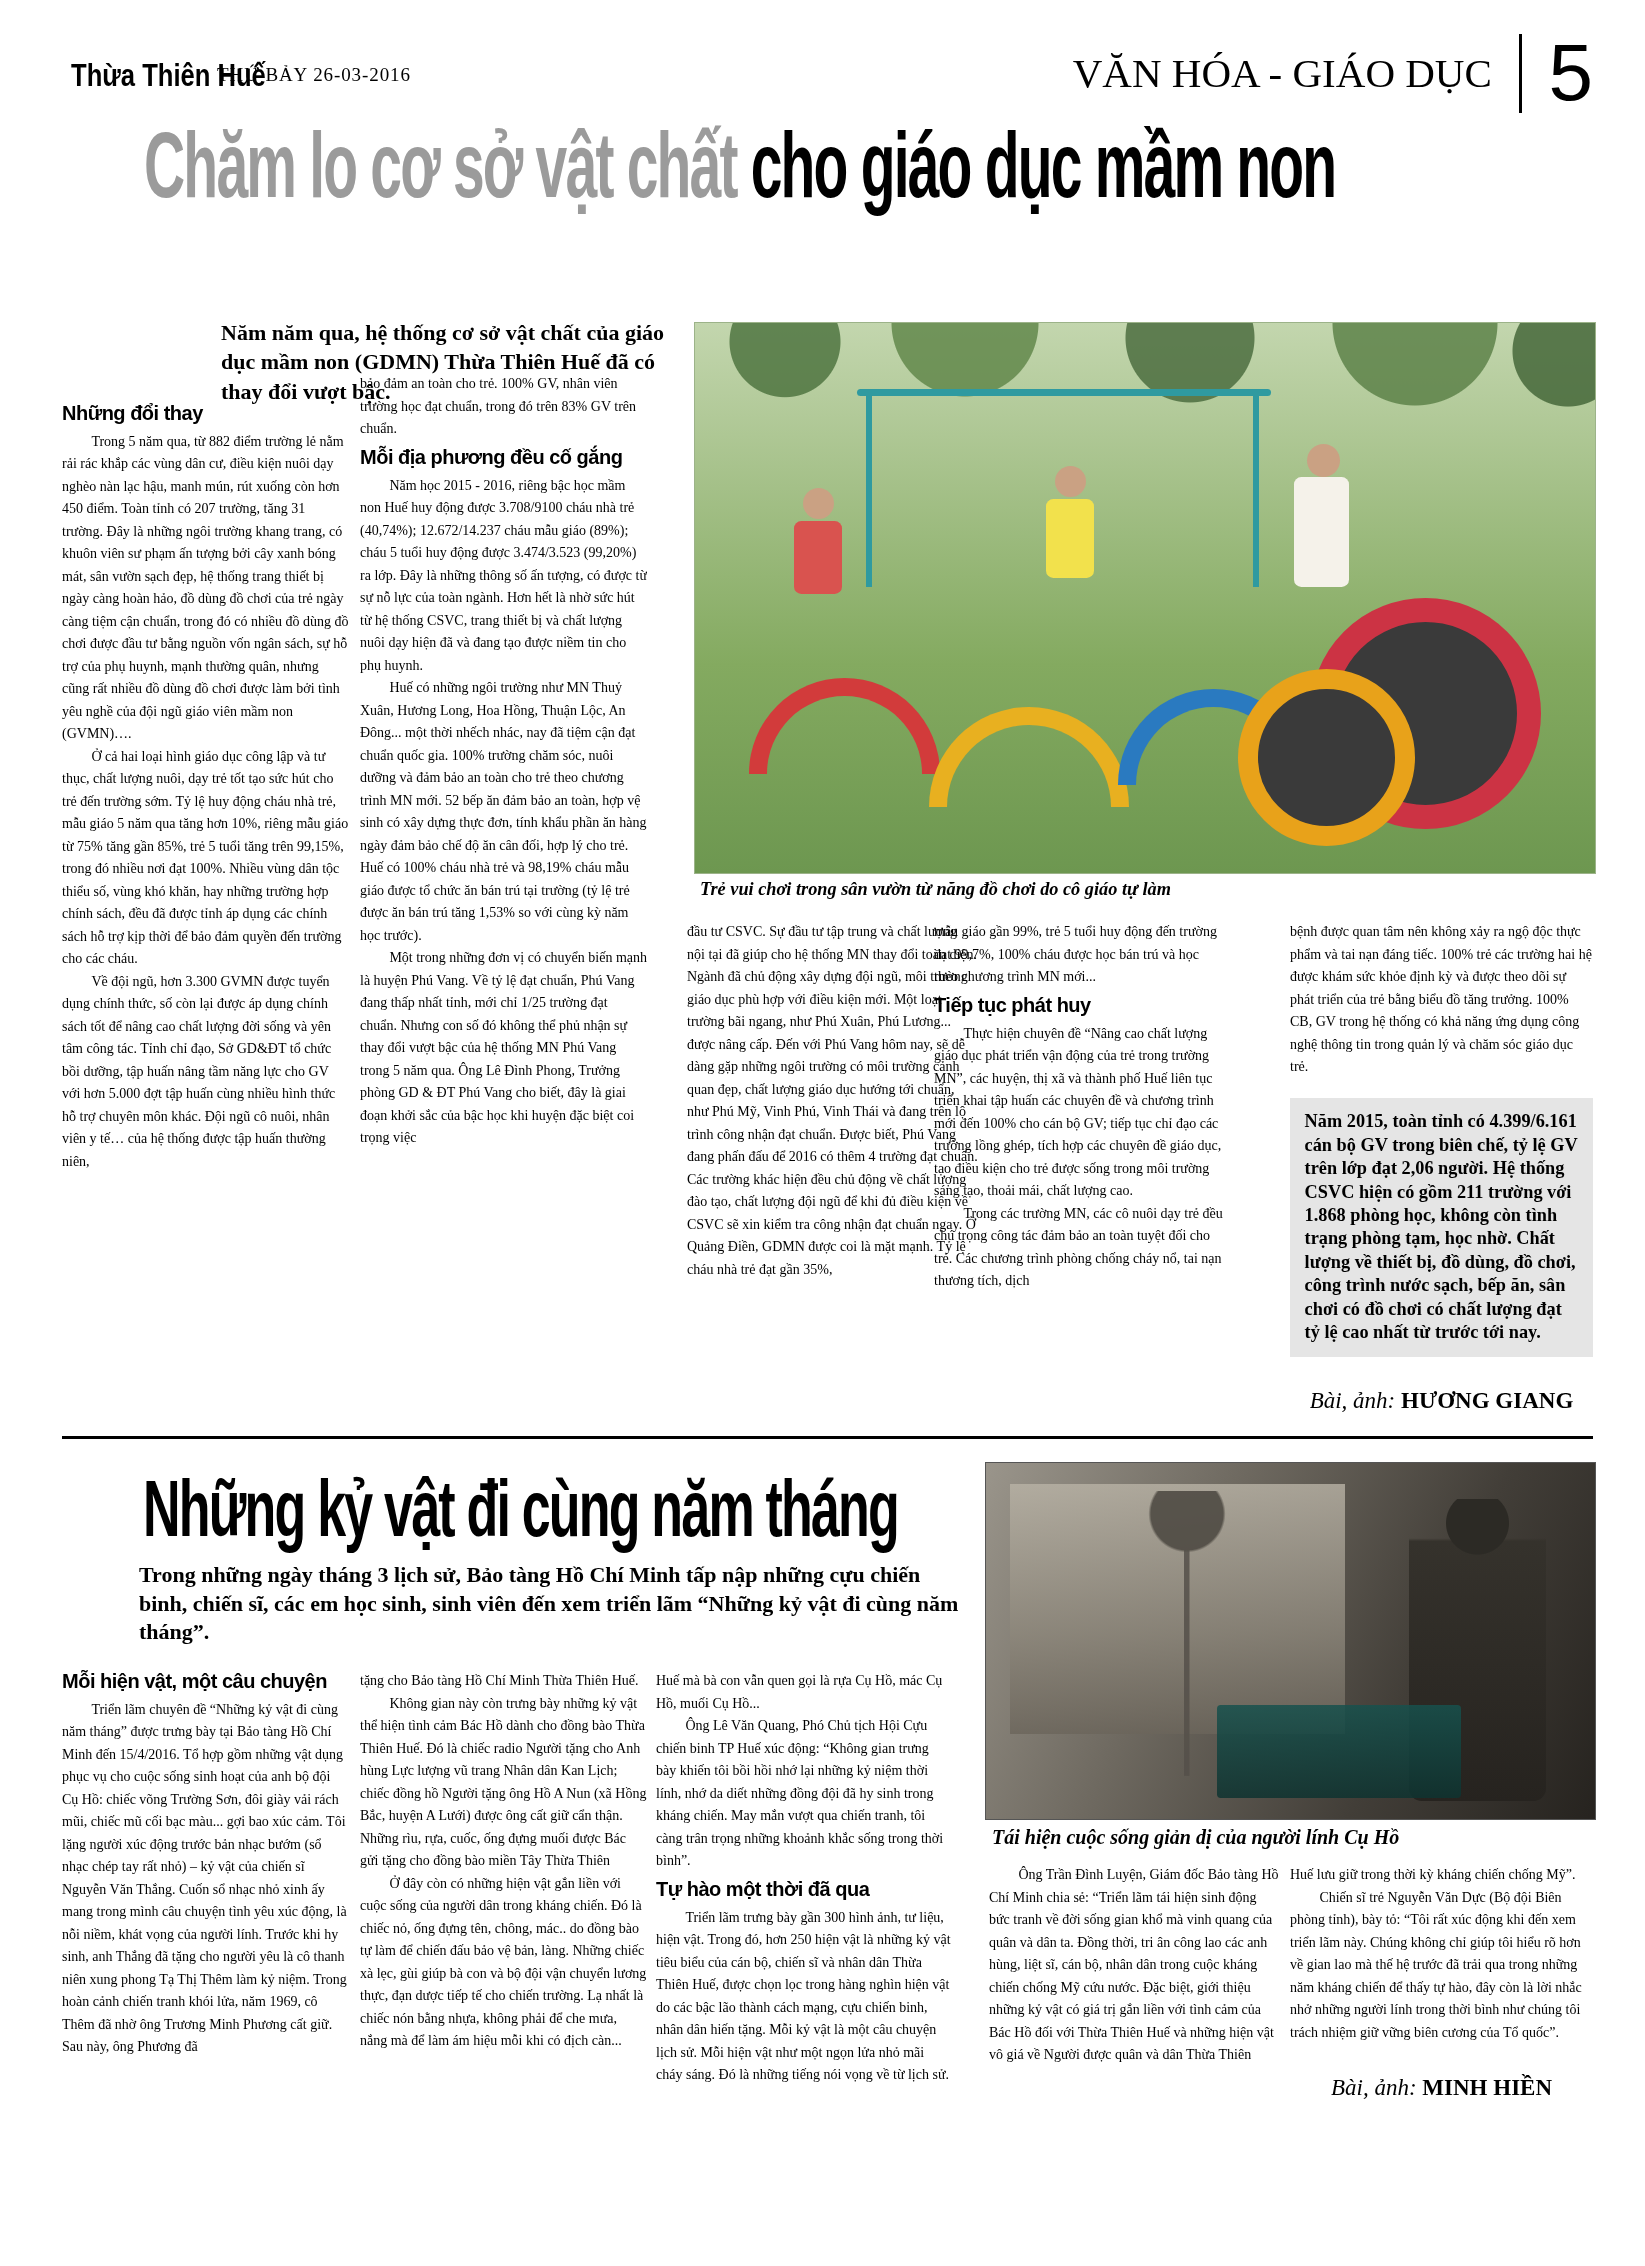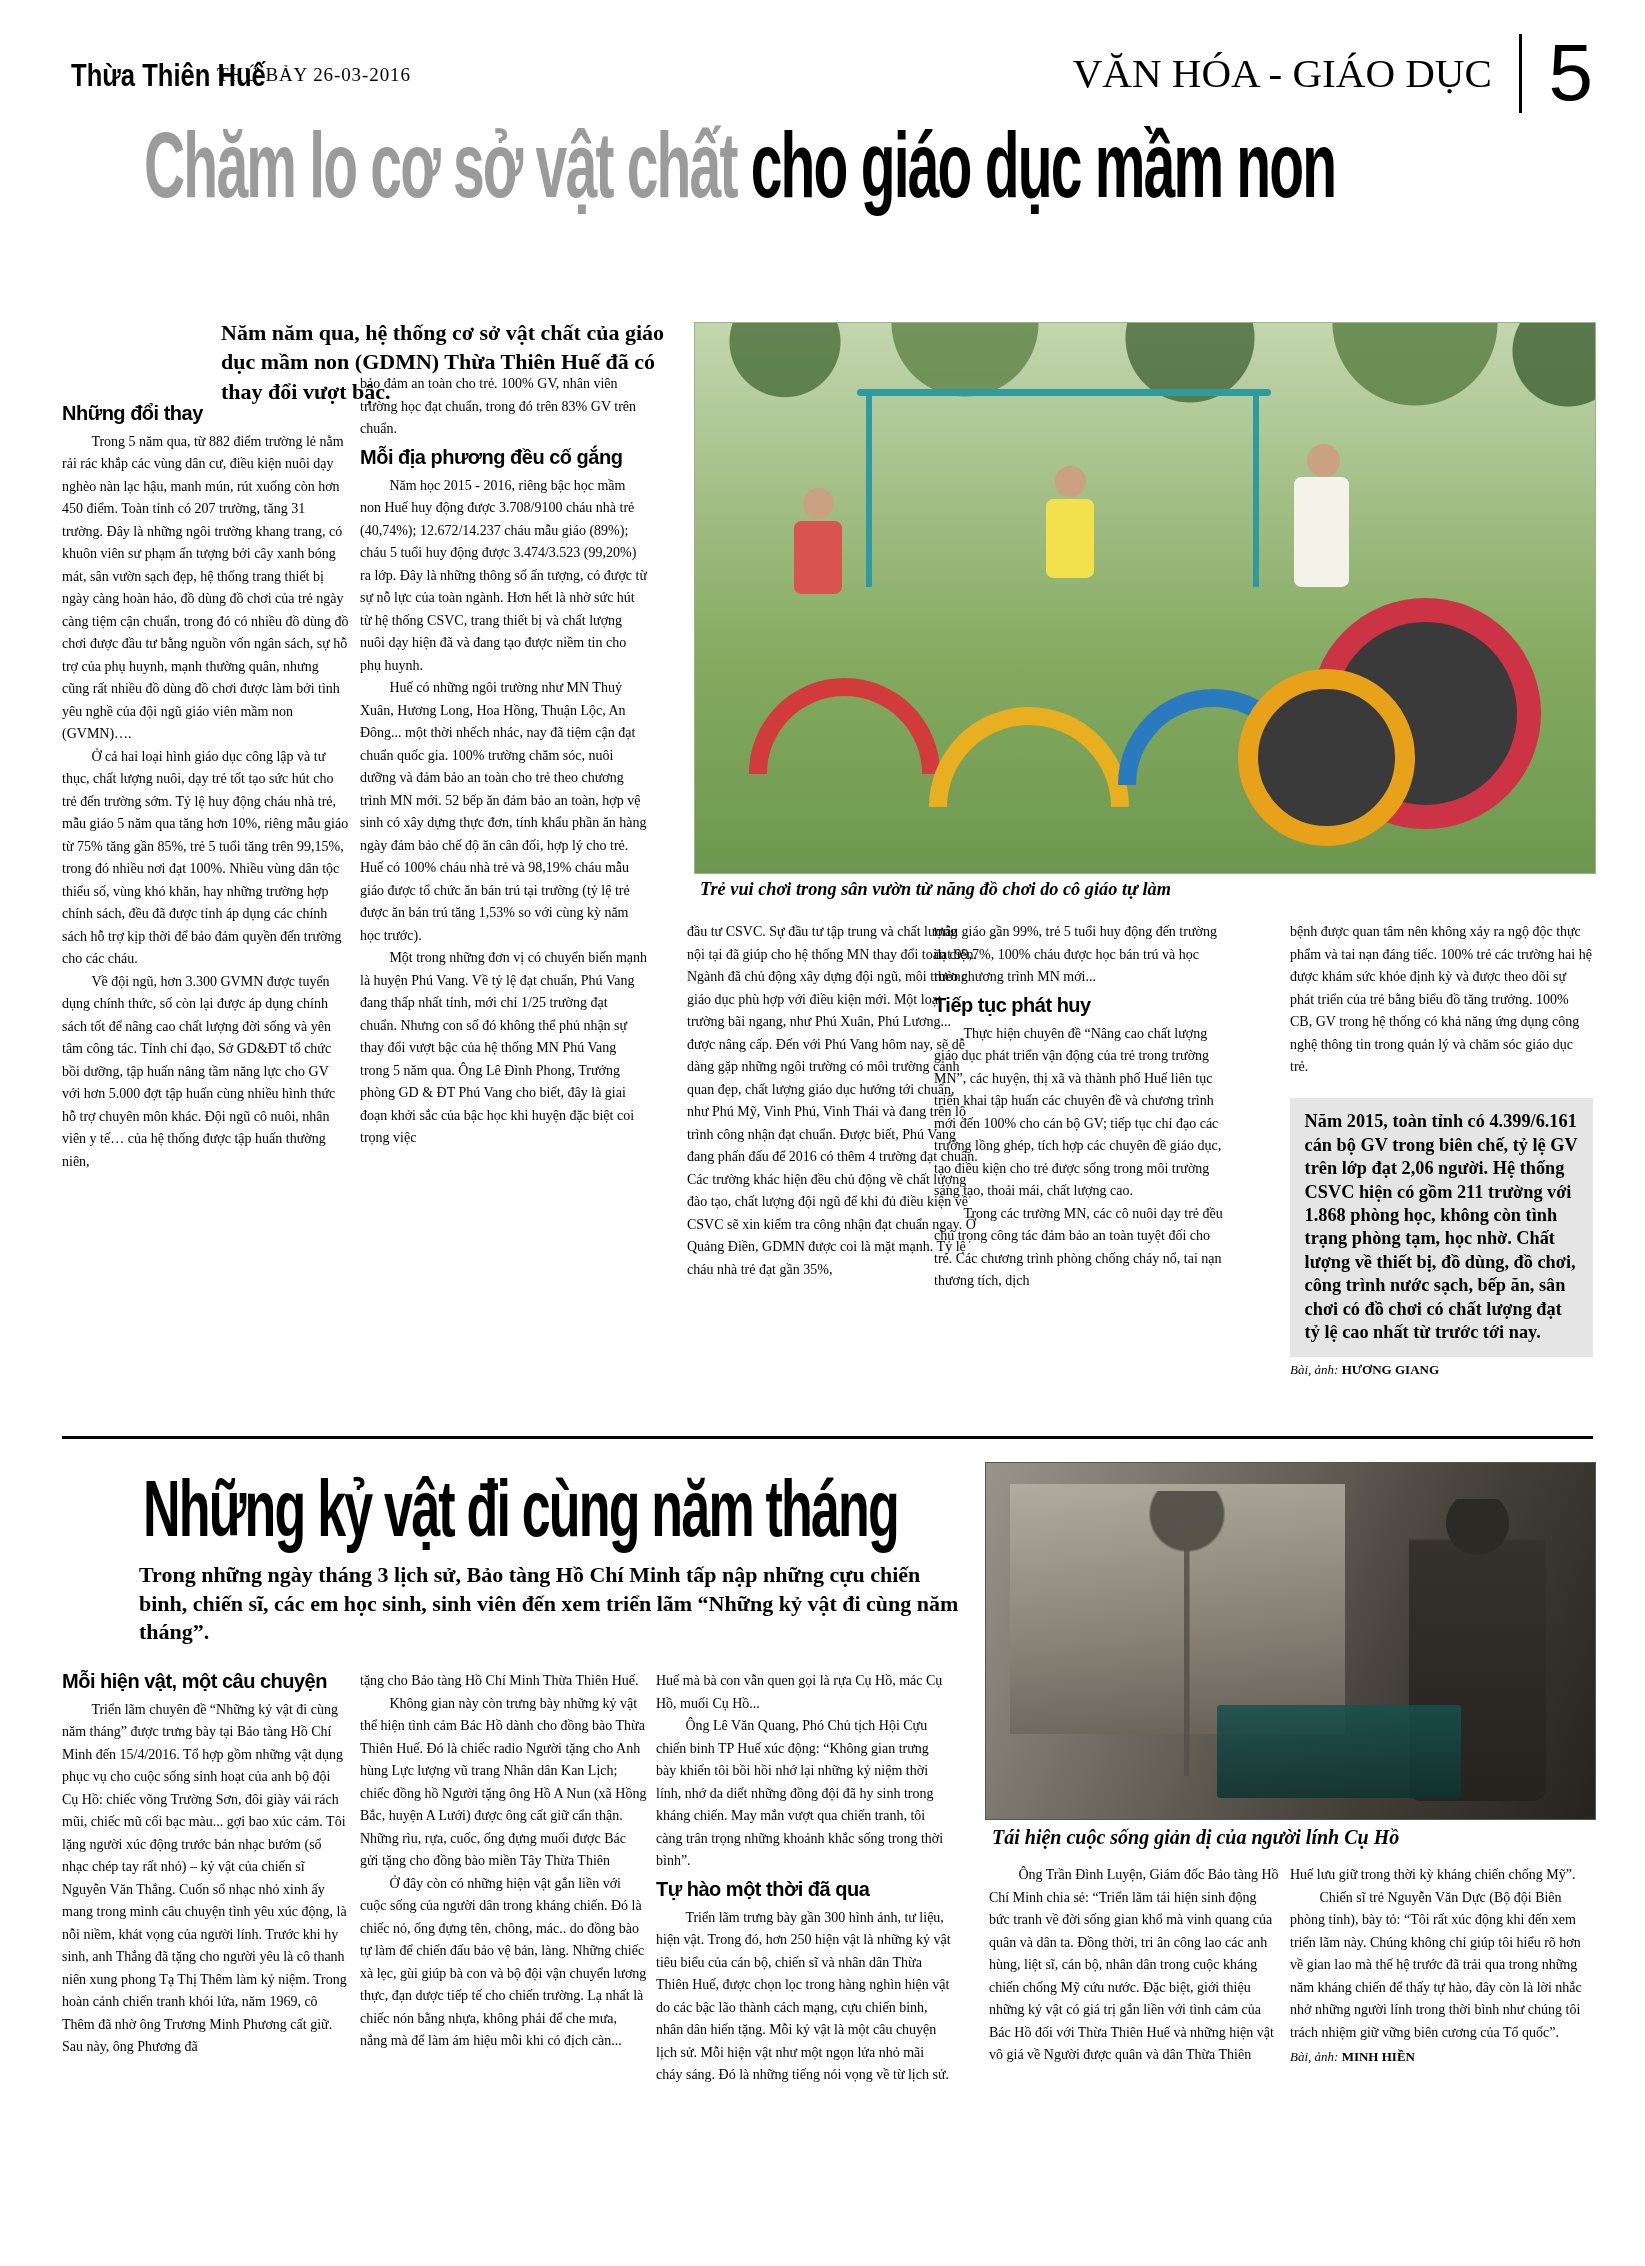--- a/index.html
+++ b/index.html
@@ -49,21 +49,21 @@
   .subhead.first{margin-top:0;}
 
   .a1c1{left:62px;top:402px;width:287px;height:1027px;}
   .a1c2{left:360px;top:373px;width:287px;height:1056px;}
   .a1c3{left:687px;top:921px;width:291px;height:510px;}
   .a1c4{left:934px;top:921px;width:291px;height:510px;}
   .a1c5{left:1290px;top:921px;width:303px;height:512px;}
 
   .graybox{background:#e5e5e5;padding:12.8px 14.6px;margin-top:19px;font-weight:bold;
            font-size:18.3px;line-height:1.28;}
-  .byline{margin-top:5px;text-align:left;font-size:13px;font-style:italic;}
+  .byline{margin-top:31px;text-align:center;font-size:23px;font-style:italic;}
   .byline b{font-style:normal;font-weight:bold;}
 
   .rule{position:absolute;background:#000;}
 
   
   .hl2{position:absolute;left:143px;top:1462px;font-family:"Liberation Sans",sans-serif;
        font-weight:bold;font-size:52px;letter-spacing:-1.8px;white-space:nowrap;
        transform:scaleY(1.55);transform-origin:left top;}
   .lead2{position:absolute;left:139px;top:1561px;width:827px;font-weight:bold;
          font-size:22px;line-height:1.3;}

